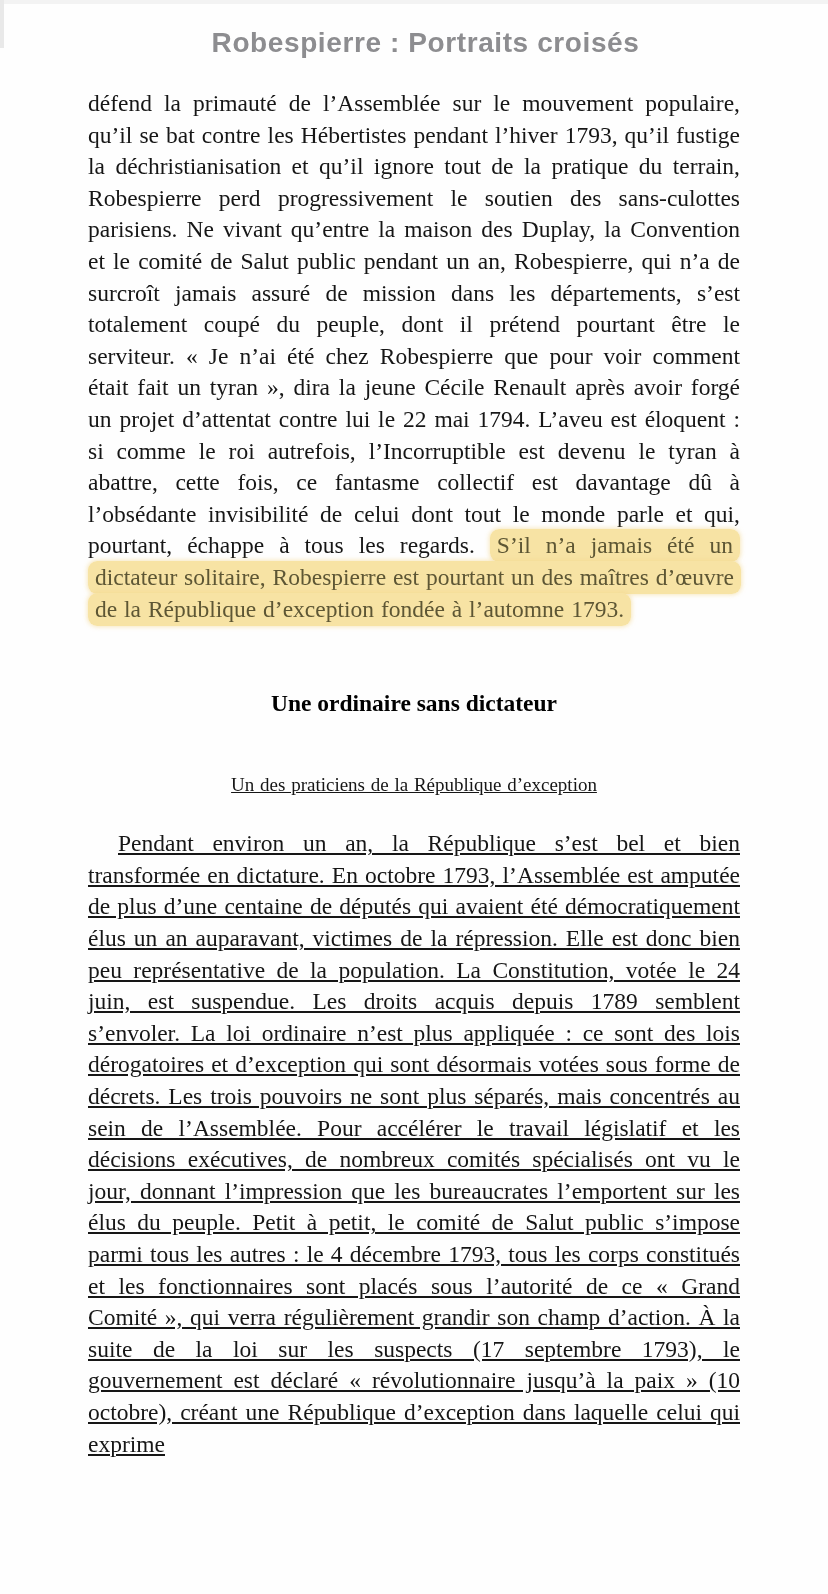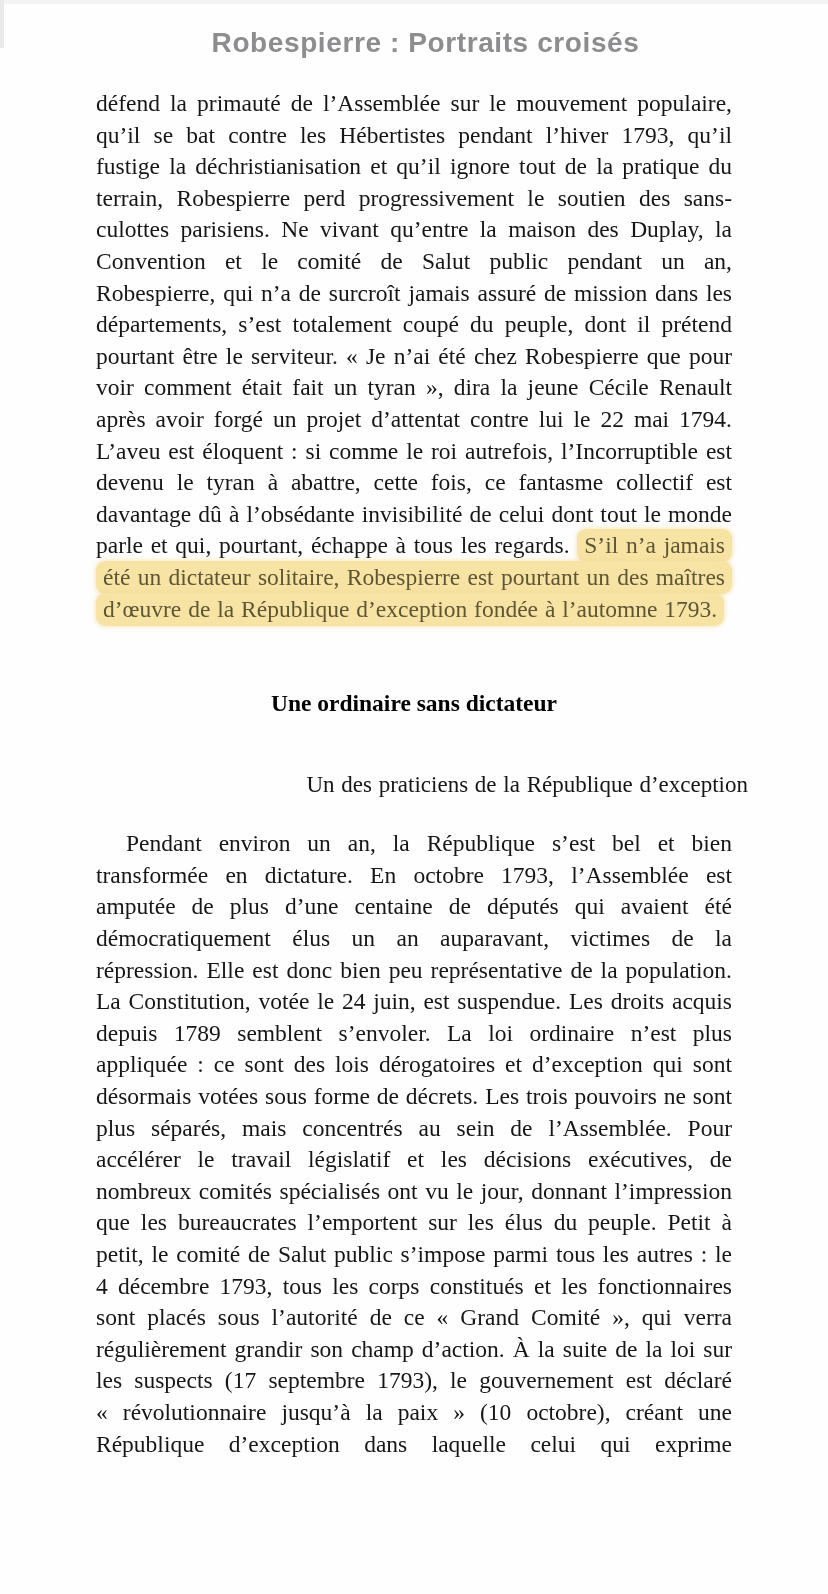--- a/index.html
+++ b/index.html
@@ -41,21 +41,21 @@
     font-size:28px;
     line-height:34px;
     font-weight:bold;
     letter-spacing:0.6px;
     color:var(--title-gray);
   }
   main{
     padding:0 80px;
   }
   .body-text{
-    margin:16px;
+    margin:8px;
     font-size:23.5px;
     line-height:31.6px;
     text-align:justify;
     color:var(--ink);
     word-spacing:1px;
   }
   .para-1{margin-top:28px;}
   mark.highlight{
     background:var(--highlight);
     color:var(--highlight-text);
@@ -68,29 +68,31 @@
   .section-heading{
     margin:63px 0 0 0;
     font-size:23.5px;
     line-height:31.6px;
     font-weight:bold;
     text-align:center;
     color:#000000;
   }
   .subsection-heading{
     margin:49px 0 0 0;
-    font-size:23px;
+    font-size:19px;
     line-height:31.6px;
-    text-align:right;
+    text-align:center;
     color:var(--ink);
+    text-decoration:underline;
   }
   .para-2{
     margin-top:28px;
     text-indent:30px;
     text-align-last:justify; 
+    text-decoration:underline;
   }
 </style>
 </head>
 <body>
 
 <div class="page">
   <div class="top-edge"></div>
   <div class="corner-sliver"></div>
 
   <header>

